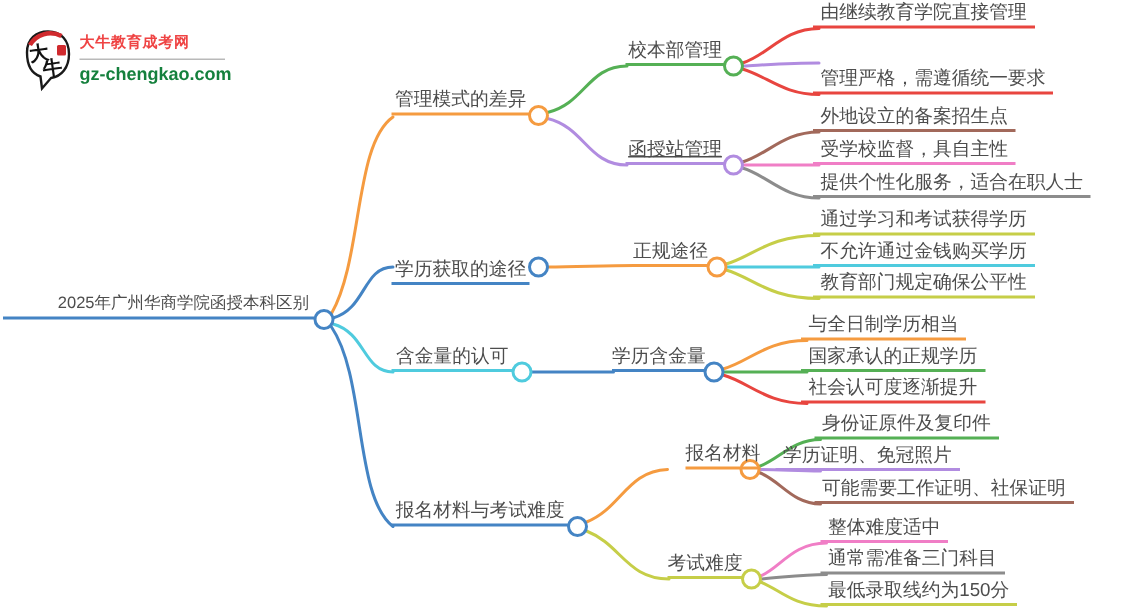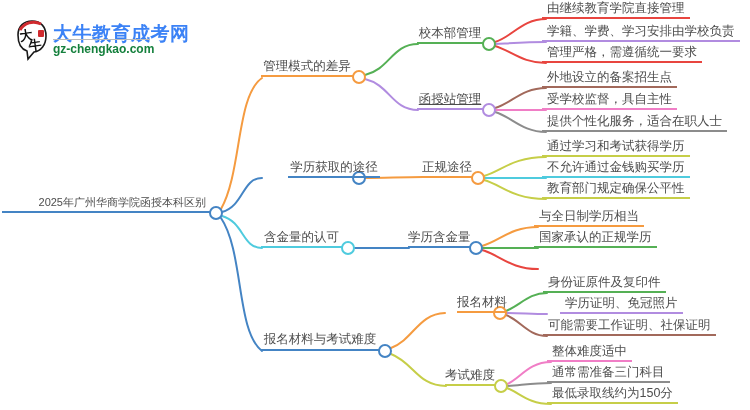--- a/index.html
+++ b/index.html
@@ -16,22 +16,22 @@
   .u-blue{border-bottom-color:#4484C4}
   .u-cyan{border-bottom-color:#4FCBDE}
   .u-green{border-bottom-color:#55B055}
   .u-purple{border-bottom-color:#B18CE0}
   .u-red{border-bottom-color:#E8453F}
   .u-pink{border-bottom-color:#F07EC6}
   .u-brown{border-bottom-color:#A2695B}
   .u-gray{border-bottom-color:#8C8C8C}
   .u-olive{border-bottom-color:#C6CE48}
   
-  .brand{position:absolute;left:53px;top:21px;z-index:3;font-size:19px;font-weight:bold;
-         color:#3b82f6;letter-spacing:0.5px;white-space:nowrap;}
+  .brand{position:absolute;left:53px;top:21px;z-index:3;font-size:10px;font-weight:bold;
+         color:#ef4444;letter-spacing:0.5px;white-space:nowrap;}
   .brand-div{position:absolute;left:53px;top:39px;width:97px;height:1px;background:#b9b9b9;z-index:3;}
   .brand-domain{position:absolute;left:53px;top:42px;z-index:3;font-size:12px;font-weight:bold;
          color:#15803d;white-space:nowrap;}
   .logo-icon{position:absolute;left:15px;top:19px;z-index:3;}
 </style>
 </head>
 <body>
 
 <div id="canvas">
 
@@ -99,47 +99,47 @@
     <text x="14" y="31" font-size="13" font-weight="bold" fill="#111" transform="rotate(-8 18 30)">牛</text>
     <rect x="23" y="11" width="6" height="7" rx="1" fill="#D02A2E"></rect>
   </svg>
   <div class="brand">大牛教育成考网</div>
   <div class="brand-div"></div>
   <div class="brand-domain">gz-chengkao.com</div>
 
   <div class="lbl root u-blue" style="left:2px;top:195px;width:208px;">2025年广州华商学院函授本科区别</div>
 
   <div class="lbl node u-orange" style="left:261px;top:59px;width:92px;">管理模式的差异</div>
-  <div class="lbl node u-blue" style="left:261px;top:160px;width:92px;margin-left:27px;">学历获取的途径</div>
+  <div class="lbl node u-blue" style="left:261px;top:172px;width:92px;">学历获取的途径</div>
   <div class="lbl node u-cyan" style="left:261px;top:230px;width:81px;">含金量的认可</div>
-  <div class="lbl node u-blue" style="left:261px;top:333px;width:118px;font-family:Liberation Mono, monospace;">报名材料与考试难度</div>
+  <div class="lbl node u-blue" style="left:261px;top:333px;width:118px;">报名材料与考试难度</div>
 
   <div class="lbl node u-green" style="left:417px;top:26px;width:66px;">校本部管理</div>
   <div class="lbl node u-purple" style="left:417px;top:92px;width:66px;text-decoration:underline;">函授站管理</div>
   <div class="lbl node u-orange" style="left:422px;top:160px;width:50px;">正规途径</div>
   <div class="lbl node u-blue" style="left:408px;top:230px;width:62px;">学历含金量</div>
   <div class="lbl node u-orange" style="left:444px;top:295px;width:50px;margin-left:13px;">报名材料</div>
   <div class="lbl node u-olive" style="left:445px;top:368px;width:50px;text-align:center;">考试难度</div>
 
   <div class="lbl leaf u-red" style="left:542px;top:1px;">由继续教育学院直接管理</div>
-  <div class="lbl leaf u-purple" style="left:542px;top:24px;">学籍、学费、学习安排由学校负责</div>
   <div class="lbl leaf u-red" style="left:542px;top:45px;">管理严格，需遵循统一要求</div>
 
   <div class="lbl leaf u-brown" style="left:542px;top:70px;">外地设立的备案招生点</div>
   <div class="lbl leaf u-pink" style="left:542px;top:92px;">受学校监督，具自主性</div>
   <div class="lbl leaf u-gray" style="left:542px;top:114px;">提供个性化服务，适合在职人士</div>
 
   <div class="lbl leaf u-olive" style="left:542px;top:139px;">通过学习和考试获得学历</div>
   <div class="lbl leaf u-cyan" style="left:542px;top:160px;">不允许通过金钱购买学历</div>
   <div class="lbl leaf u-olive" style="left:542px;top:181px;">教育部门规定确保公平性</div>
 
   <div class="lbl leaf u-orange" style="left:534px;top:209px;">与全日制学历相当</div>
   <div class="lbl leaf u-green" style="left:534px;top:230px;">国家承认的正规学历</div>
+  <div class="lbl leaf u-red" style="left:534px;top:251px;">社会认可度逐渐提升</div>
 
   <div class="lbl leaf u-green" style="left:543px;top:275px;">身份证原件及复印件</div>
-  <div class="lbl leaf u-purple" style="left:560px;top:296px;">学历证明、免冠照片</div>
+  <div class="lbl leaf u-purple" style="left:517px;top:296px;">学历证明、免冠照片</div>
   <div class="lbl leaf u-brown" style="left:543px;top:318px;">可能需要工作证明、社保证明</div>
 
   <div class="lbl leaf u-pink" style="left:547px;top:344px;">整体难度适中</div>
   <div class="lbl leaf u-gray" style="left:547px;top:365px;">通常需准备三门科目</div>
   <div class="lbl leaf u-olive" style="left:547px;top:386px;">最低录取线约为150分</div>
 
 </div>
 
 </body></html>

